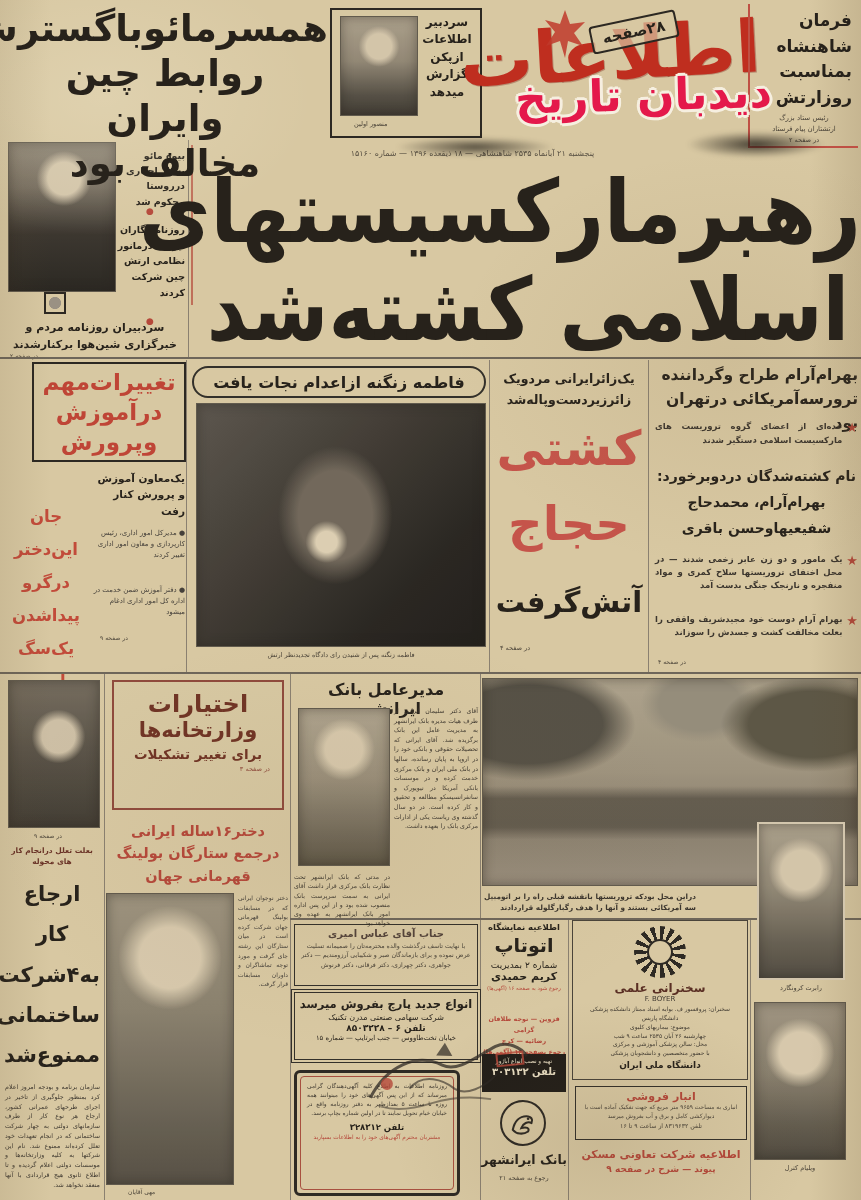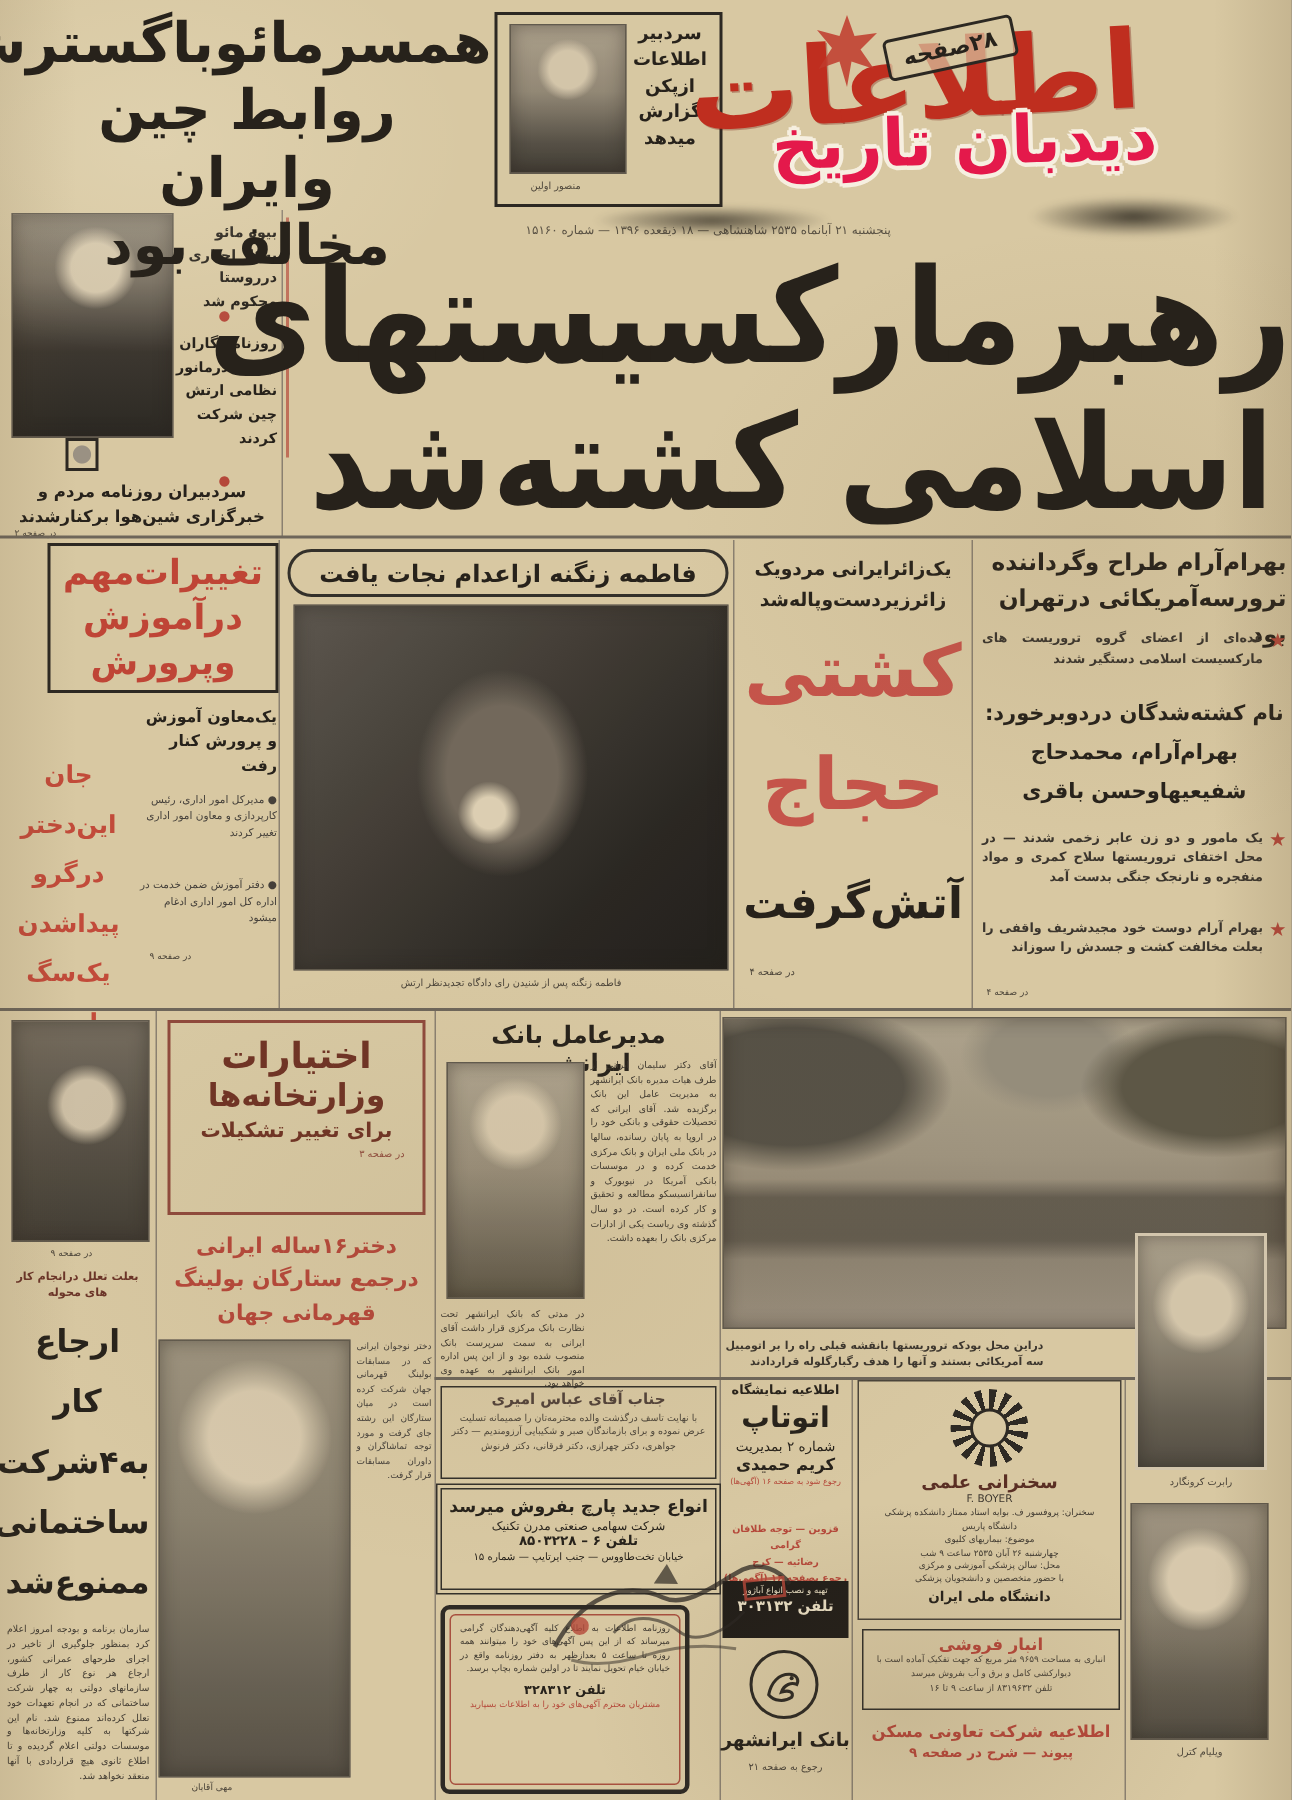--- a/index.html
+++ b/index.html
@@ -45,20 +45,29 @@
 میدهد</div>
     <div class="abs cap" style="left:22px;top:110px;font-size:6.5px;">منصور اولین</div>
   </div>
 
   <svg class="abs" style="left:543px;top:8px;z-index:3;" width="44" height="54" viewBox="0 0 44 54">
     <path d="M22 2 L27 16 L42 14 L31 25 L40 38 L25 33 L22 50 L17 33 L3 38 L12 24 L2 12 L17 16 Z" fill="#bf3a2c" opacity="0.85"></path>
   </svg>
   <div class="abs b" style="left:468px;top:12px;width:290px;font-size:72px;color:#bf2e1f;transform:rotate(-3deg) scaleX(1.02);z-index:2;text-shadow:1px 1px 0 rgba(120,30,20,.35);">اطلاعات</div>
   <div class="abs b" style="left:590px;top:18px;padding:3px 10px;border:2.5px solid #2c2822;border-radius:4px;font-size:15px;transform:rotate(-12deg);z-index:4;background:rgba(216,200,162,.7);">۲۸صفحه</div>
 
+  <div class="abs" style="left:748px;top:4px;width:110px;height:144px;border-left:2px solid #bf5044;border-bottom:2px solid #bf5044;padding:4px 6px;z-index:2;">
+    <div class="b pre" style="font-size:17px;line-height:1.5;text-align:right;">فرمان
+شاهنشاه
+بمناسبت
+روزارتش</div>
+    <div class="pre c cap" style="font-size:7px;margin-top:3px;line-height:1.5;">رئیس ستاد بزرگ
+ارتشتاران پیام فرستاد</div>
+    <div class="c cap" style="font-size:6.5px;margin-top:2px;">در صفحه ۲</div>
+  </div>
 
   <div class="abs c" style="left:200px;top:149px;width:545px;font-size:8px;color:#5a5244;white-space:nowrap;z-index:2;">پنجشنبه ۲۱ آبانماه ۲۵۳۵ شاهنشاهی — ۱۸ ذیقعده ۱۳۹۶ — شماره ۱۵۱۶۰</div>
   <div class="abs smudge" style="left:395px;top:137px;width:160px;height:20px;background:radial-gradient(ellipse,rgba(30,26,20,.7),transparent 70%);z-index:5;"></div>
   <div class="abs smudge" style="left:686px;top:131px;width:140px;height:27px;background:radial-gradient(ellipse,rgba(30,26,20,.8),transparent 70%);z-index:5;"></div>
 
   <div class="abs b c pre" style="left:195px;top:164px;width:666px;font-size:78px;line-height:1.12;letter-spacing:-2px;transform:scaleY(1.12);transform-origin:top;z-index:2;color:#27221b;">رهبرمارکسیستهای
 اسلامی کشته‌شد</div>
 
   <div class="abs photo" style="left:8px;top:142px;width:108px;height:150px;background-image:radial-gradient(circle at 52% 24%,#cfc3ab 0 13%,rgba(0,0,0,0) 22%),linear-gradient(180deg,#8a8274 0%,#6f675b 30%,#332e28 62%,#23201b 100%);"></div>
   <div class="abs b" style="left:119px;top:148px;width:66px;font-size:9.5px;line-height:1.6;text-align:right;">بیوه مائو به‌کار اجباری درروستا محکوم شد</div>

